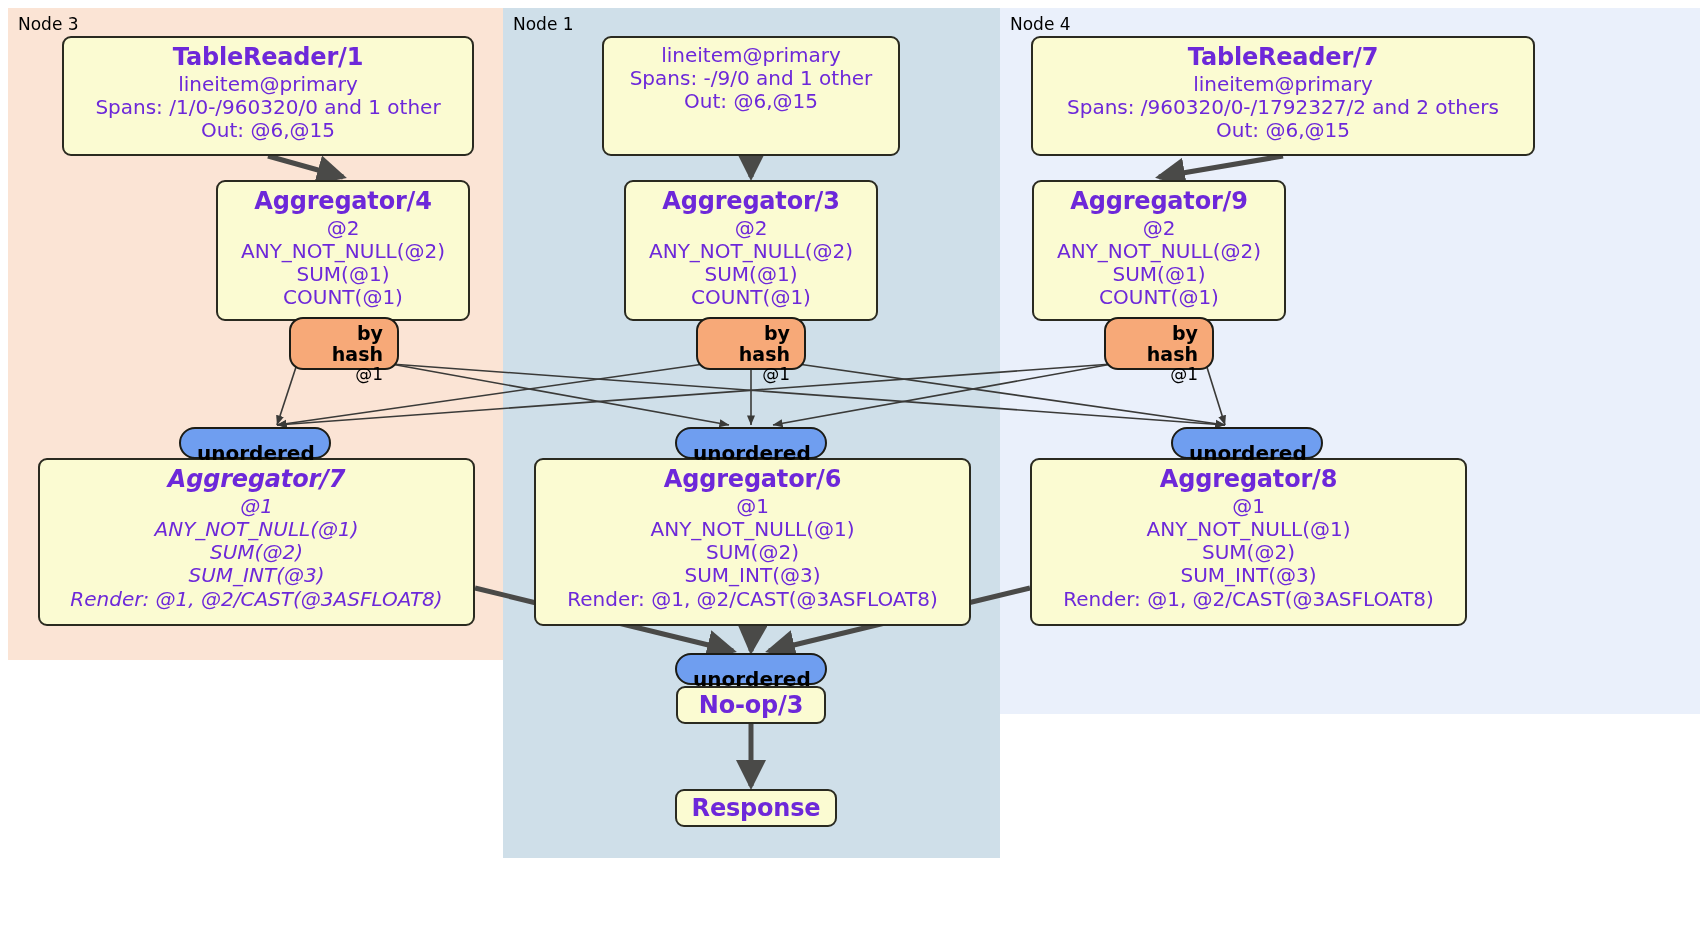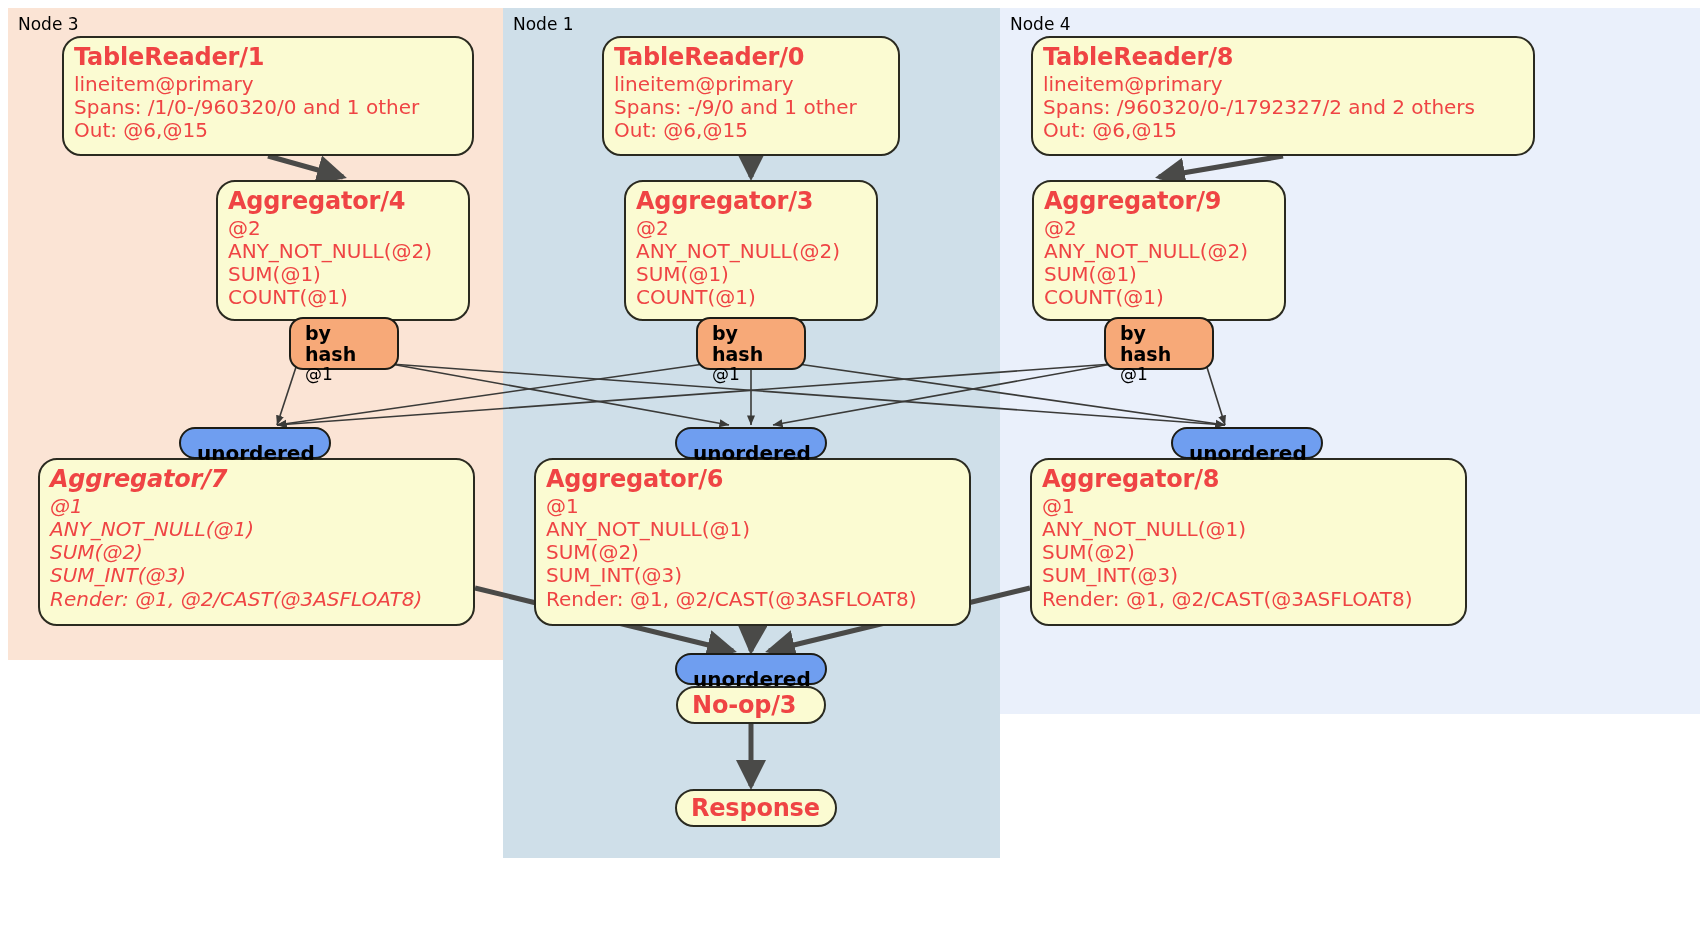--- a/index.html
+++ b/index.html
@@ -42,24 +42,25 @@
     width: 1708px;
     height: 940px;
     pointer-events: none;
   }
   
   .proc {
     position: absolute;
     box-sizing: border-box;
     background: #fbfbd2;
     border: 2.5px solid #2a2a20;
-    border-radius: 19px;
+    border-radius: 9px;
+    text-align: center;
     padding: 6px 10px 8px 10px;
     line-height: 1.16;
-    color: #ef4444;
+    color: #6d28d9;
   }
   .proc .title {
     font-weight: bold;
     font-size: 24px;
     letter-spacing: -0.2px;
     display: block;
     margin-bottom: 1px;
   }
   .proc .line {
     font-size: 20px;
@@ -70,21 +71,21 @@
     padding: 4px 14px 6px 14px;
   }
   .proc.compact .title {
     font-size: 24px;
     margin-bottom: 0;
   }
   
   .pill {
     position: absolute;
     box-sizing: border-box;
-    text-align: left;
+    text-align: right;
     color: #000;
     border: 2.5px solid #1c1c16;
     line-height: 1.1;
   }
   .pill.hash {
     background: #f7a978;
     border-radius: 14px;
     padding: 4px 14px 5px 14px;
   }
   .pill.hash .t {
@@ -155,27 +156,26 @@
   </svg>
 
   <div id="proc-layer">
       <div class="proc" style="left: 62px; top: 36px; width: 412px; height: 120px;">
         <span class="title">TableReader/1</span>
         <span class="line">lineitem@primary</span>
         <span class="line">Spans: /1/0-/960320/0 and 1 other</span>
         <span class="line">Out: @6,@15</span>
       </div>
       <div class="proc" style="left: 602px; top: 36px; width: 298px; height: 120px;">
-        <span class="title">TableReader/0</span>
         <span class="line">lineitem@primary</span>
         <span class="line">Spans: -/9/0 and 1 other</span>
         <span class="line">Out: @6,@15</span>
       </div>
       <div class="proc" style="left: 1031px; top: 36px; width: 504px; height: 120px;">
-        <span class="title">TableReader/8</span>
+        <span class="title">TableReader/7</span>
         <span class="line">lineitem@primary</span>
         <span class="line">Spans: /960320/0-/1792327/2 and 2 others</span>
         <span class="line">Out: @6,@15</span>
       </div>
       <div class="proc" style="left: 216px; top: 180px; width: 254px; height: 141px;">
         <span class="title">Aggregator/4</span>
         <span class="line">@2</span>
         <span class="line">ANY_NOT_NULL(@2)</span>
         <span class="line">SUM(@1)</span>
         <span class="line">COUNT(@1)</span>

